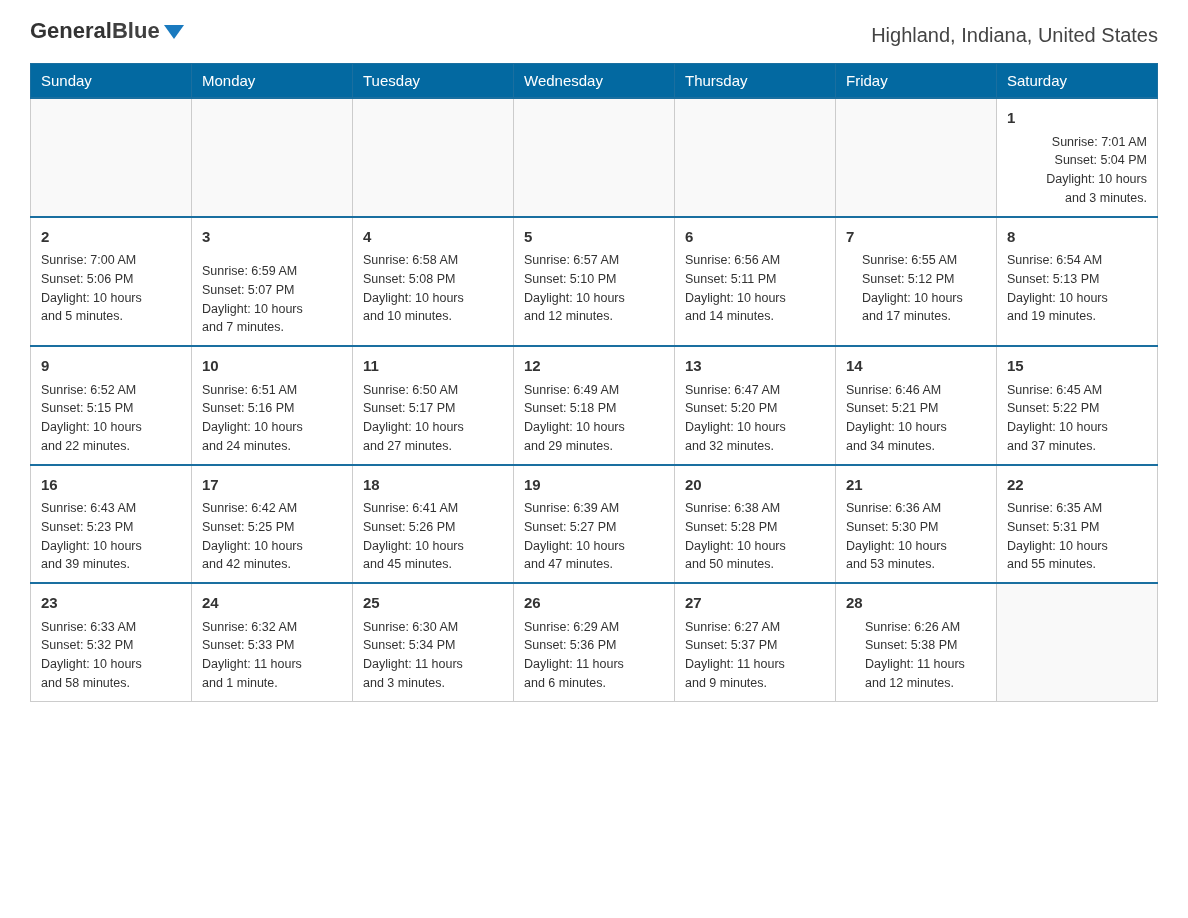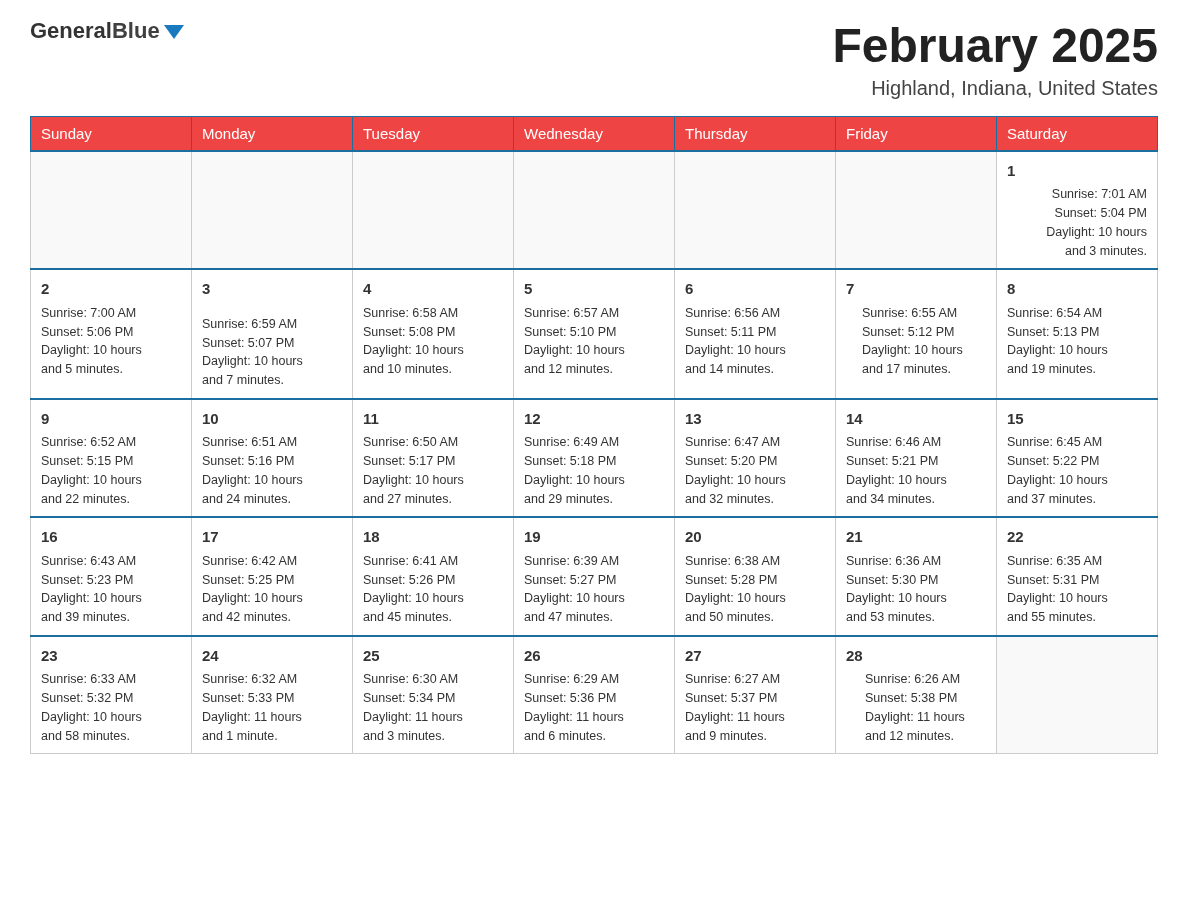--- a/index.html
+++ b/index.html
@@ -57,21 +57,21 @@
       font-size: 20px;
       color: #444;
       margin-top: 4px;
     }
     .calendar {
       width: 100%;
       border-collapse: collapse;
       border: 1px solid #999;
     }
     .calendar th {
-      background-color: #ef4444;
+      background-color: #0369a1;
       color: #fff;
       font-size: 15px;
       font-weight: normal;
       padding: 8px 10px;
       text-align: left;
       border: 1px solid #1a6fa0;
     }
     .calendar td {
       vertical-align: top;
       padding: 8px 10px;
@@ -103,21 +103,20 @@
 
 <div class="header">
   <div class="logo">
     <span class="logo-general">General</span>
     <span class="logo-blue">
       <span>Blue</span>
       <span class="logo-arrow"></span>
     </span>
   </div>
   <div class="title-section">
-    <div class="month-title">February 2025</div>
     <div class="location">Highland, Indiana, United States</div>
   </div>
 </div>
 
 <table class="calendar">
   <thead>
     <tr>
     <th>Sunday</th>
         <th>Monday</th>
         <th>Tuesday</th>

